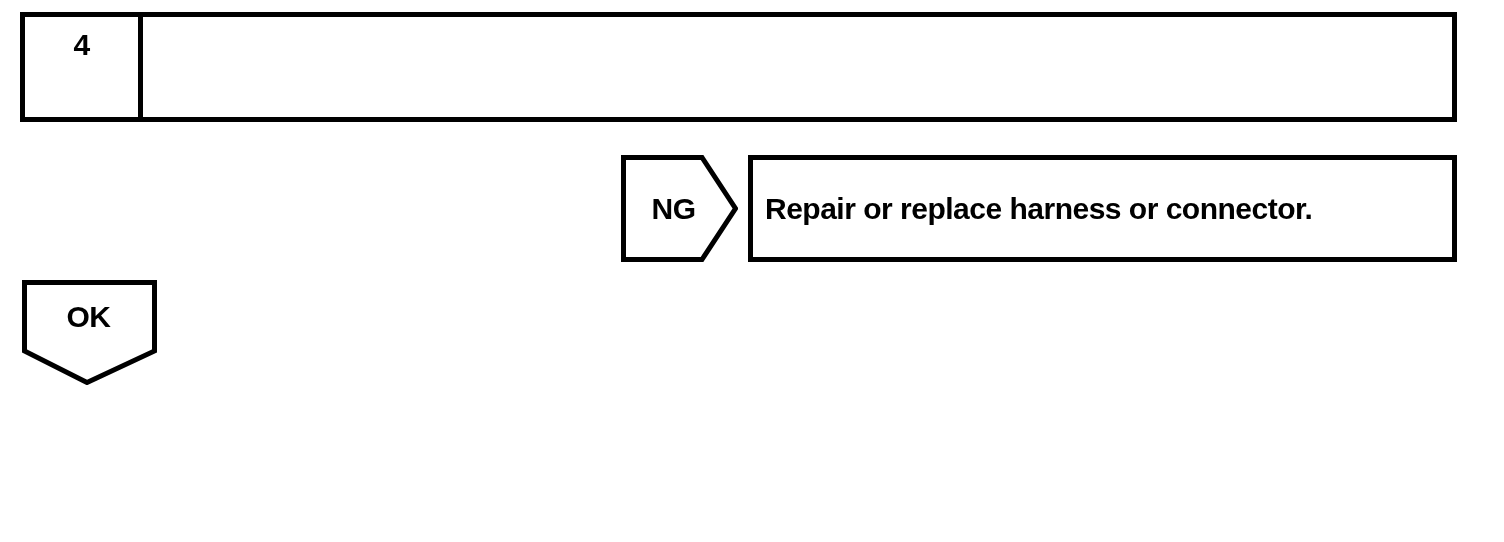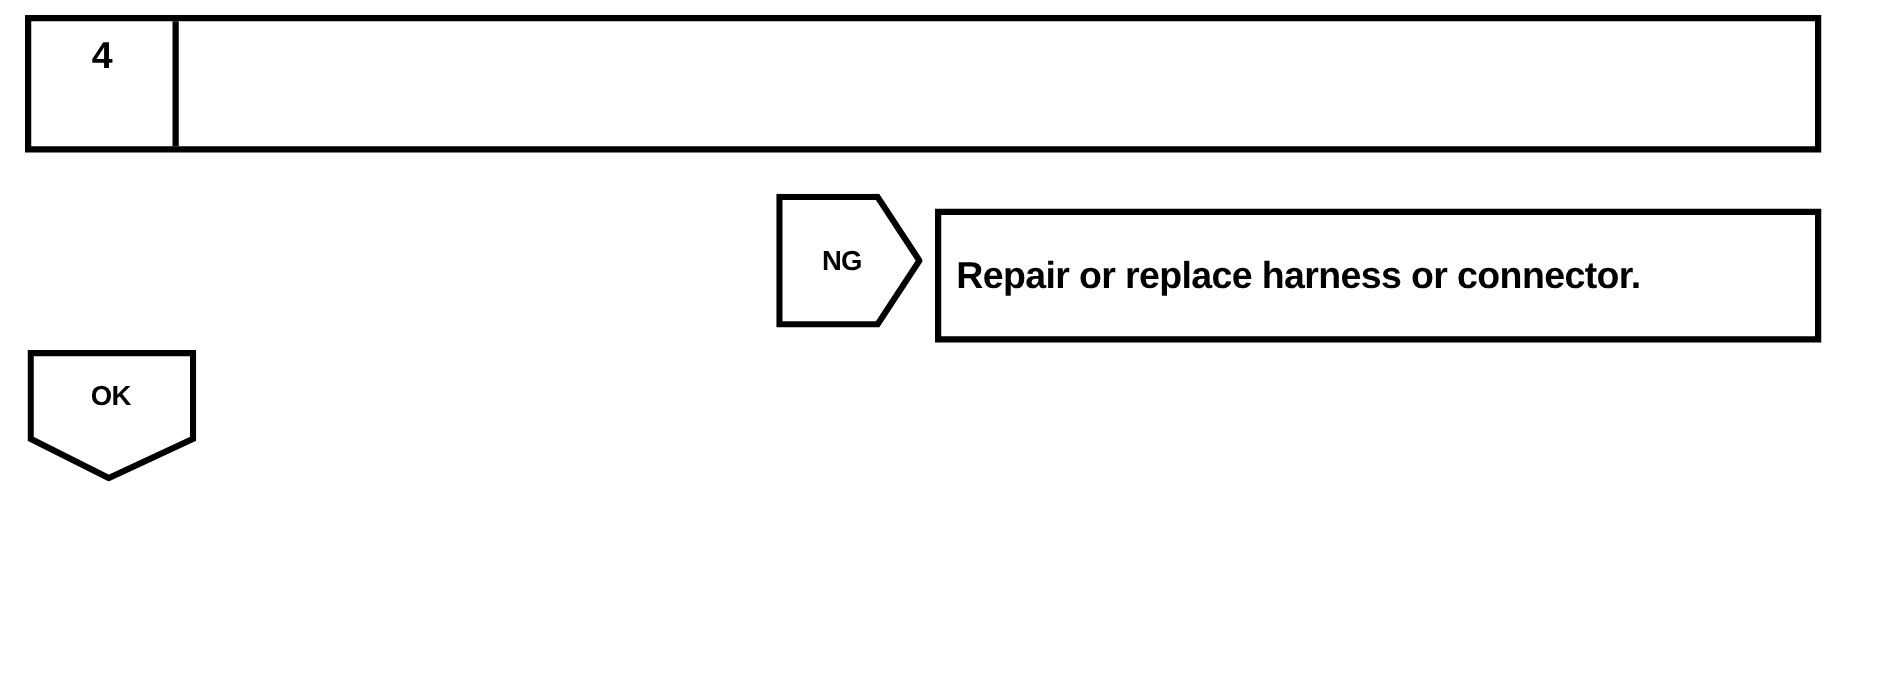--- a/index.html
+++ b/index.html
@@ -56,42 +56,41 @@
     position: absolute;
     left: 0;
     top: 0;
     display: block;
   }
   .connector-label {
     position: absolute;
     display: flex;
     align-items: center;
     justify-content: center;
-    font-size: 22px;
+    font-size: 30px;
     letter-spacing: -0.5px;
   }
   .ng-connector { left: 621px; top: 155px; width: 117px; height: 107px; }
   .ng-connector .connector-label { left: 0; top: 0; width: 105px; height: 107px; }
   .ok-connector { left: 22px; top: 280px; width: 120px; height: 105px; }
   .ok-connector .connector-label { left: 0; top: 0; width: 133px; height: 73px; }
 
   
   .result-box {
     display: flex;
     align-items: center;
     font-size: 30px;
     letter-spacing: -0.5px;
   }
   .ng-result-box {
     left: 748px;
     top: 155px;
     width: 709px;
     height: 107px;
     padding-left: 12px;
-    margin-top: 12px;
   }
   .ok-result-box {
     left: 20px;
     top: 405px;
     width: 706px;
     height: 110px;
     padding-left: 29px;
   }
 </style>
 </head>

